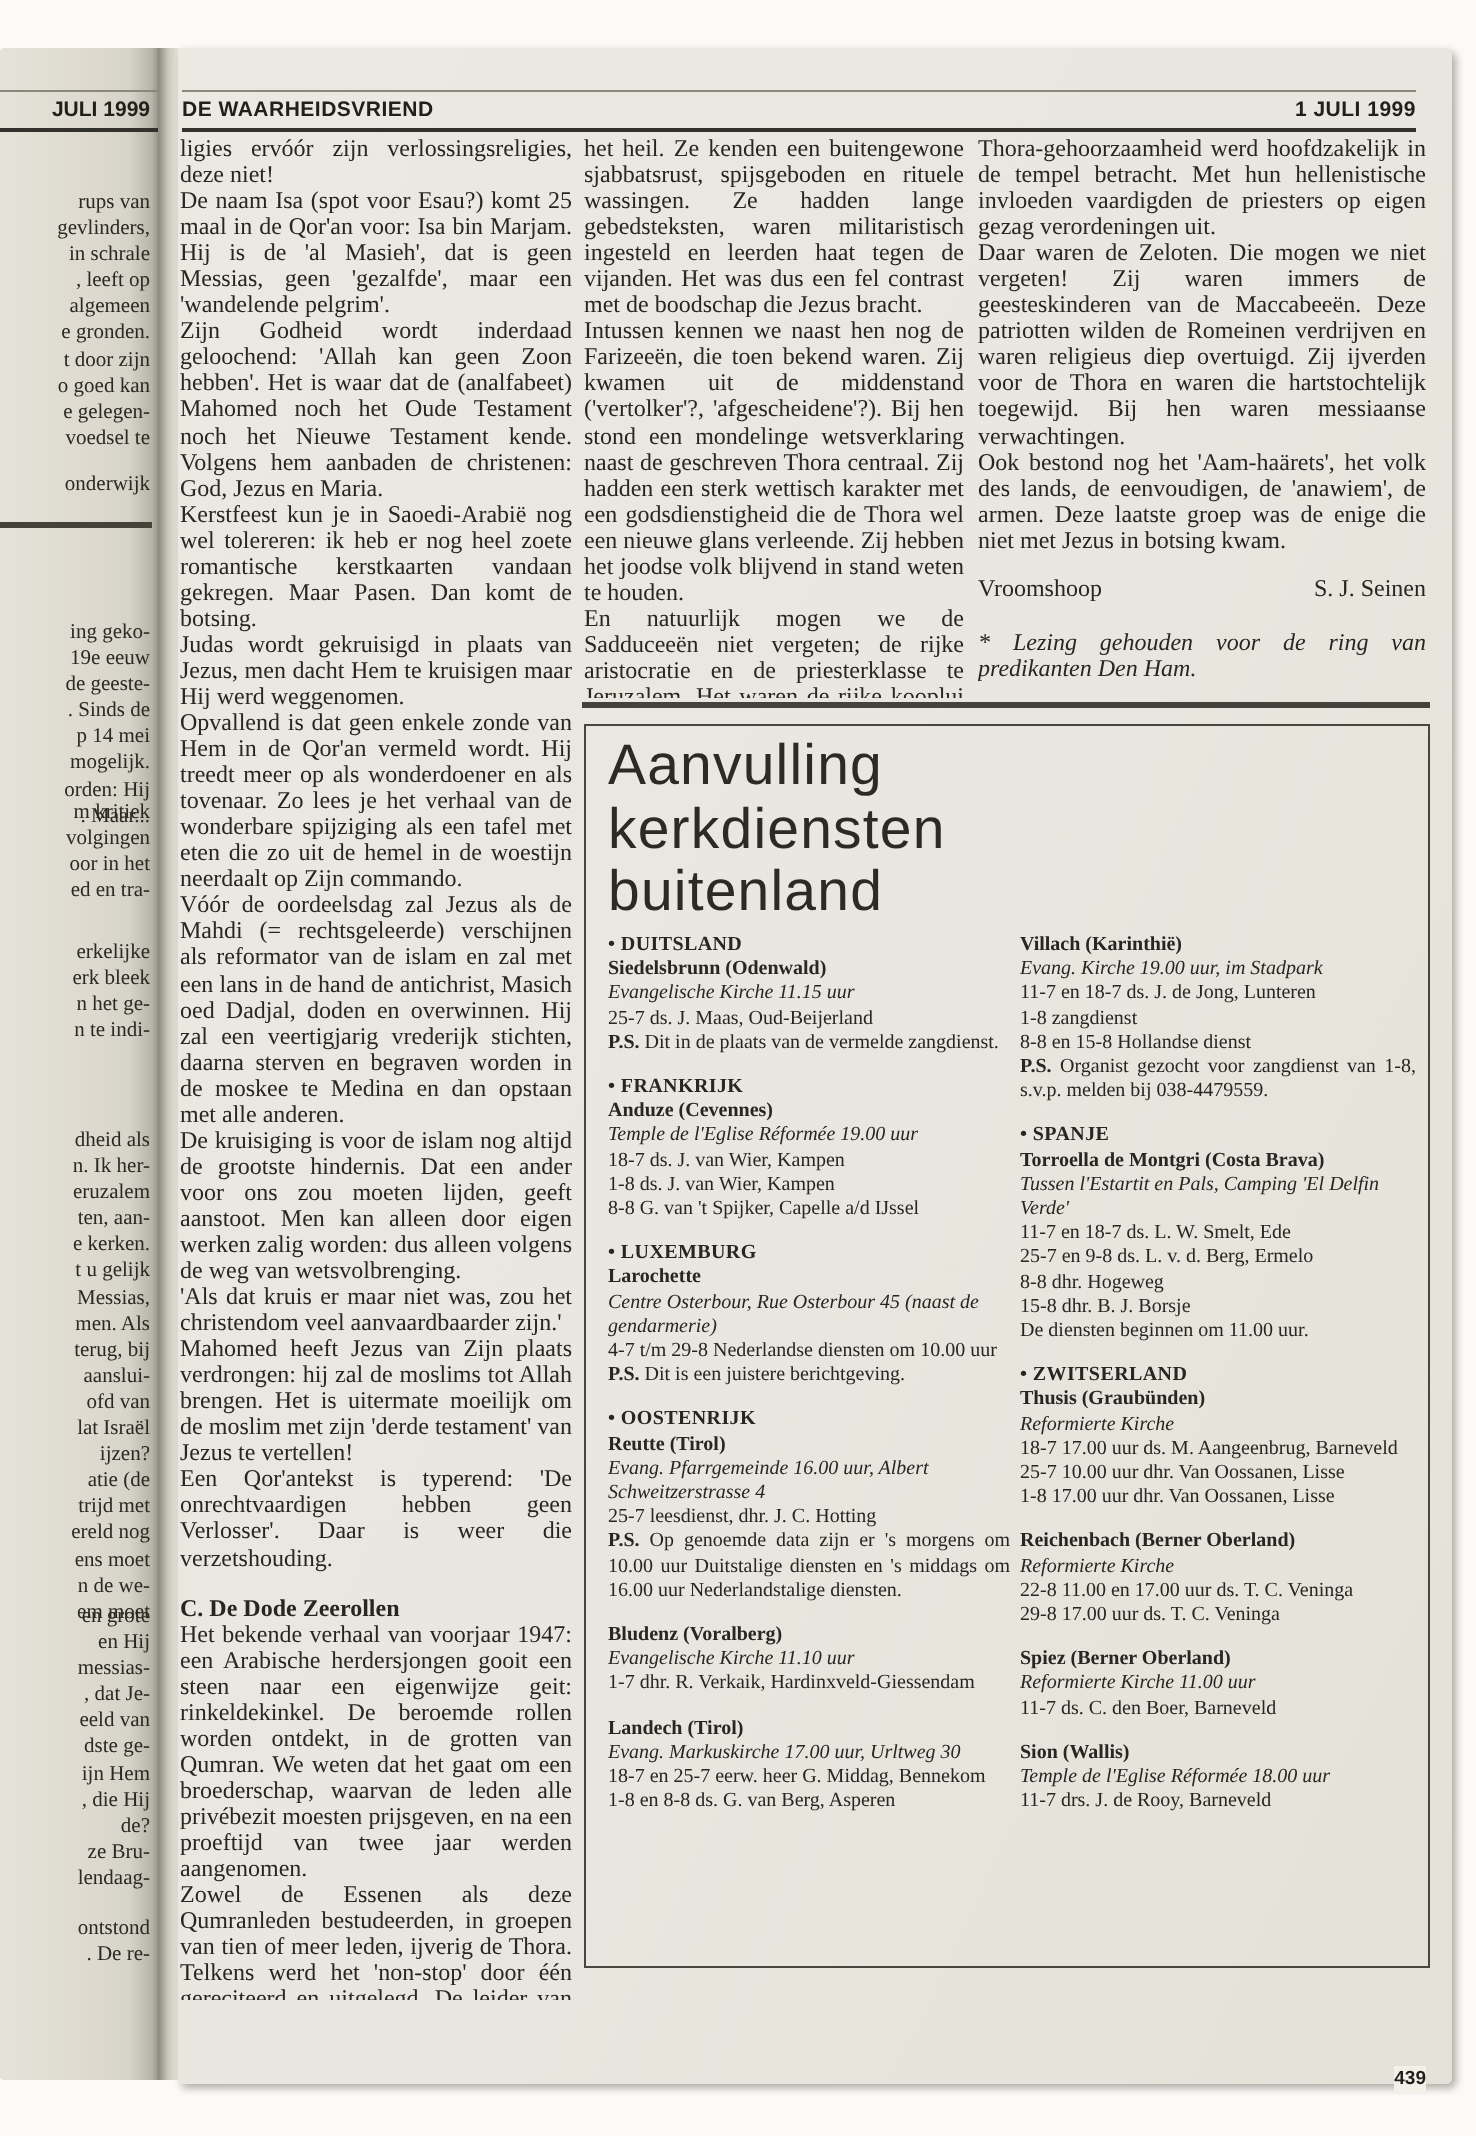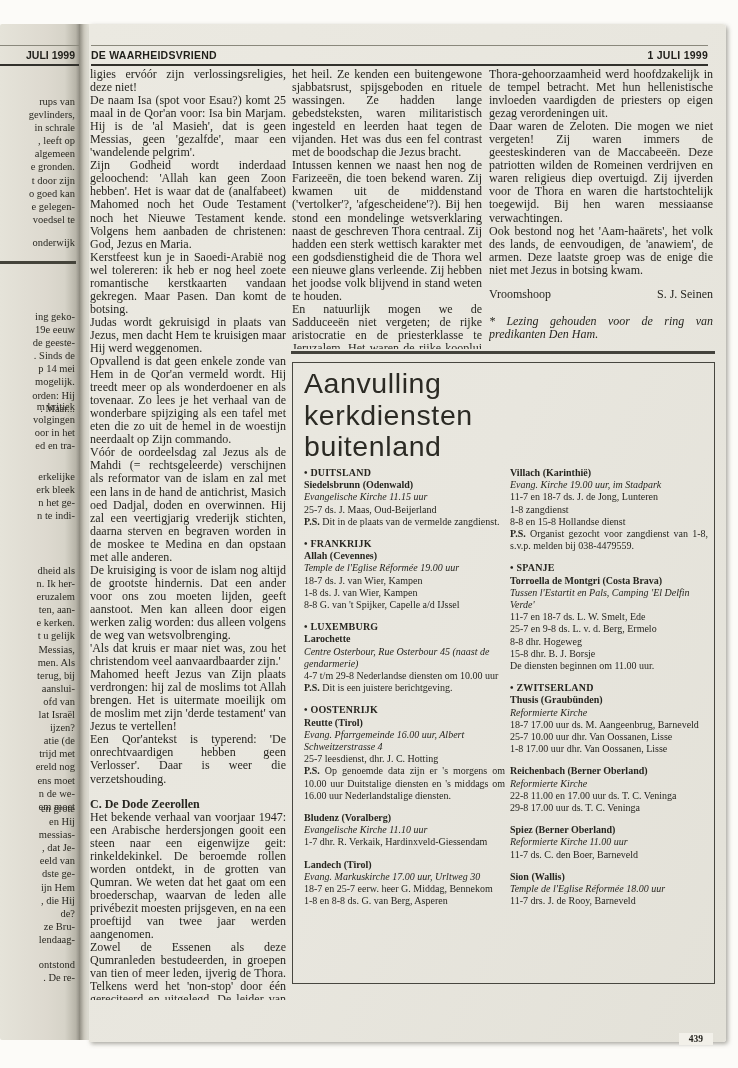--- a/index.html
+++ b/index.html
@@ -37,22 +37,22 @@
   .bcol{position:absolute;top:104px;font-size:10px;line-height:12.2px;color:#272620;overflow:hidden;height:505px;}
   .bcol-l{left:11px;width:201px;}
   .bcol-r{left:217px;width:198px;}
   .entry{margin-bottom:10px;}
   .country{font-weight:bold;letter-spacing:.2px;}
   .place{font-weight:bold;}
   .venue{font-style:italic;}
   .ps{margin:0;text-align:justify;}
   .b{font-weight:bold;}
   
-  .pagenum{position:absolute;right:13px;top:1009px;font-family:Liberation Serif, serif;
-    font-weight:bold;font-size:9.5px;color:#201f1a;background:#f2f0e9;padding:1px 10px;}
+  .pagenum{position:absolute;right:13px;top:1009px;font-family:Liberation Sans, sans-serif;
+    font-weight:bold;font-size:9.5px;color:#201f1a;background:#f2f0e9;padding:1px 0;}
   
   .frag{position:absolute;left:0;width:75px;text-align:right;padding-right:4px;
     font-size:10.5px;line-height:13.1px;color:#2a2922;}
   .strip-div{position:absolute;left:0;top:237px;width:76px;height:3px;background:#44433a;}
 </style>
 </head>
 <body>
 
 <div id="stage">
 
@@ -201,21 +201,21 @@
           <div class="place">Siedelsbrunn (Odenwald)</div>
           <div class="venue">Evangelische Kirche 11.15 uur</div>
           <div>
               <div class="svc">25-7 ds. J. Maas, Oud-Beijerland</div>
             </div>
           <p class="ps"><span class="b">P.S.</span> <span>Dit in de plaats van de vermelde zangdienst.</span></p>
         </div>
 
         <div class="entry">
           <div class="country">• FRANKRIJK</div>
-          <div class="place">Allah (Cevennes)</div>
+          <div class="place">Anduze (Cevennes)</div>
           <div class="venue">Temple de l'Eglise Réformée 19.00 uur</div>
           <div>
               <div class="svc">18-7 ds. J. van Wier, Kampen</div>
               <div class="svc">1-8 ds. J. van Wier, Kampen</div>
               <div class="svc">8-8 G. van 't Spijker, Capelle a/d IJssel</div>
             </div>
         </div>
 
         <div class="entry">
           <div class="country">• LUXEMBURG</div>

